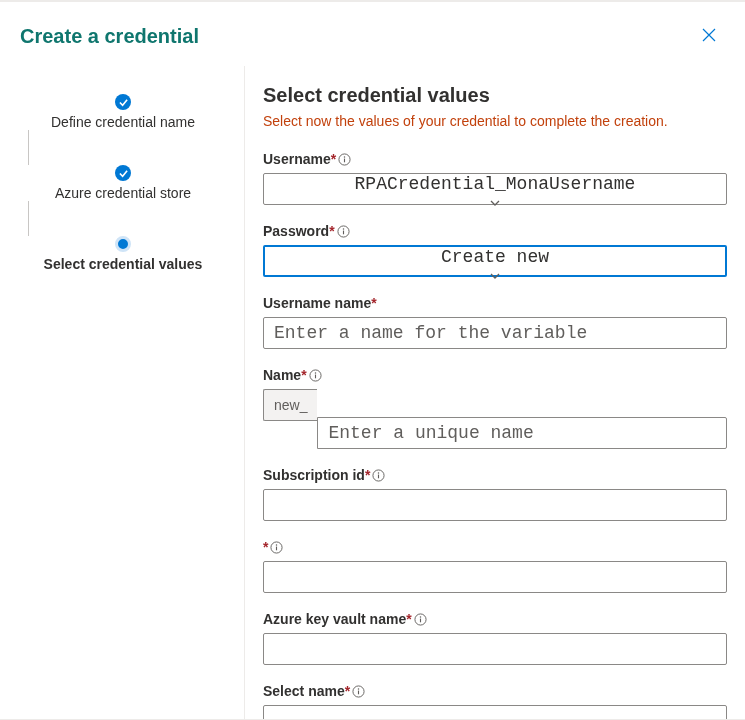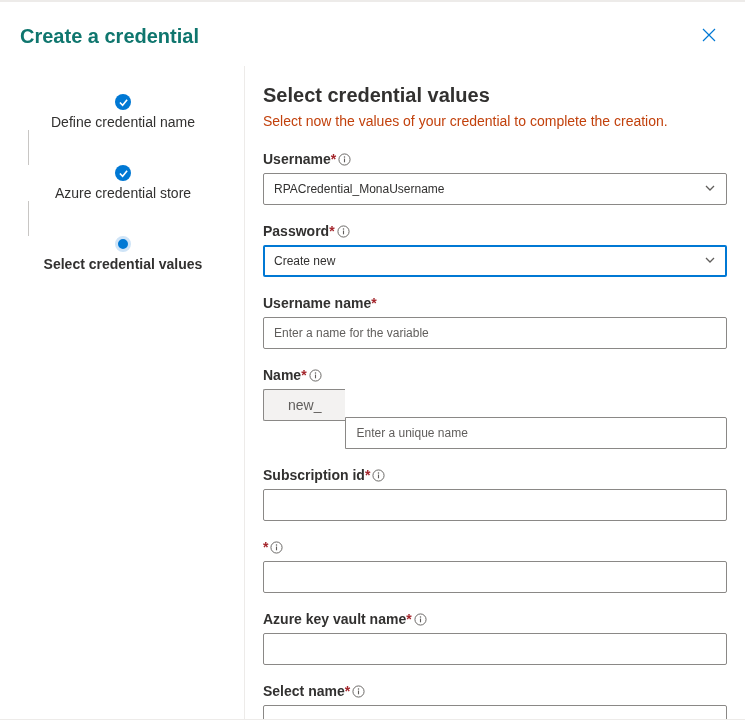--- a/index.html
+++ b/index.html
@@ -103,47 +103,48 @@
       cursor: pointer;
       margin-left: 2px;
     }
     .info-icon svg { width: 13px; height: 13px; }
     .select-box, .text-input {
       width: 100%;
       height: 32px;
       border: 1px solid #8a8886;
       border-radius: 2px;
       padding: 0 10px;
-      font-size: 12px;
-      font-family: Liberation Sans, sans-serif;
+      font-size: 18px;
+      font-family: Liberation Mono, monospace;
       background: #fff;
       color: #323130;
       display: flex;
       align-items: center;
       justify-content: space-between;
       cursor: pointer;
+      flex-direction: column;
     }
     .select-box.active {
       border: 2px solid #0078d4;
       padding: 0 9px;
     }
     .chevron { color: #605e5c; }
     .chevron svg { width: 12px; height: 12px; }
     input.text-input { outline: none; cursor: text; }
     input.text-input::placeholder { color: #605e5c; }
     .prefixed {
       display: flex;
       width: 100%;
     }
     .prefix {
       background: #f3f2f1;
       border: 1px solid #8a8886;
       border-right: none;
       border-radius: 2px 0 0 2px;
-      padding: 0 24px;
+      padding: 0 10px;
       display: flex;
       align-items: center;
       color: #605e5c;
       font-size: 14px;
       height: 32px;
     }
     .prefixed input.text-input { border-radius: 0 2px 2px 0; margin-top: 28px; }
   </style>
 </head>
 <body>

